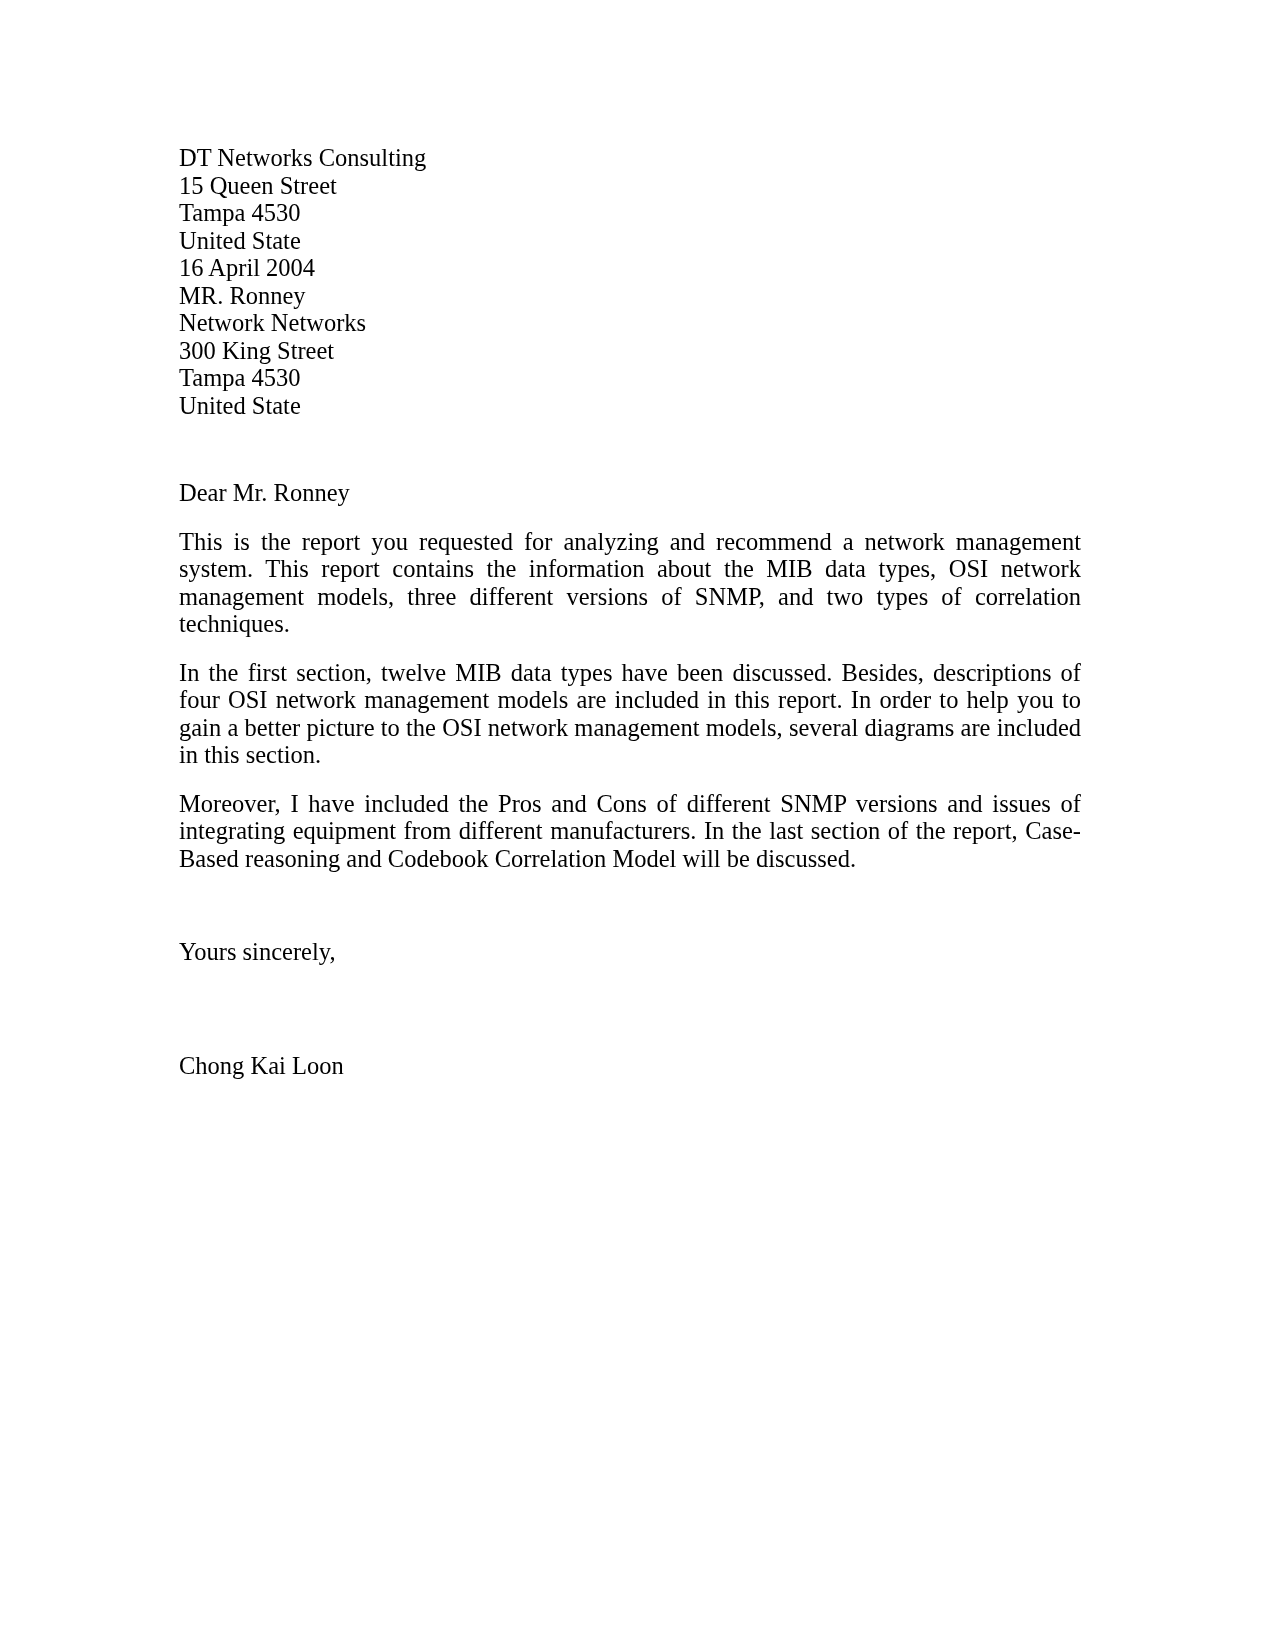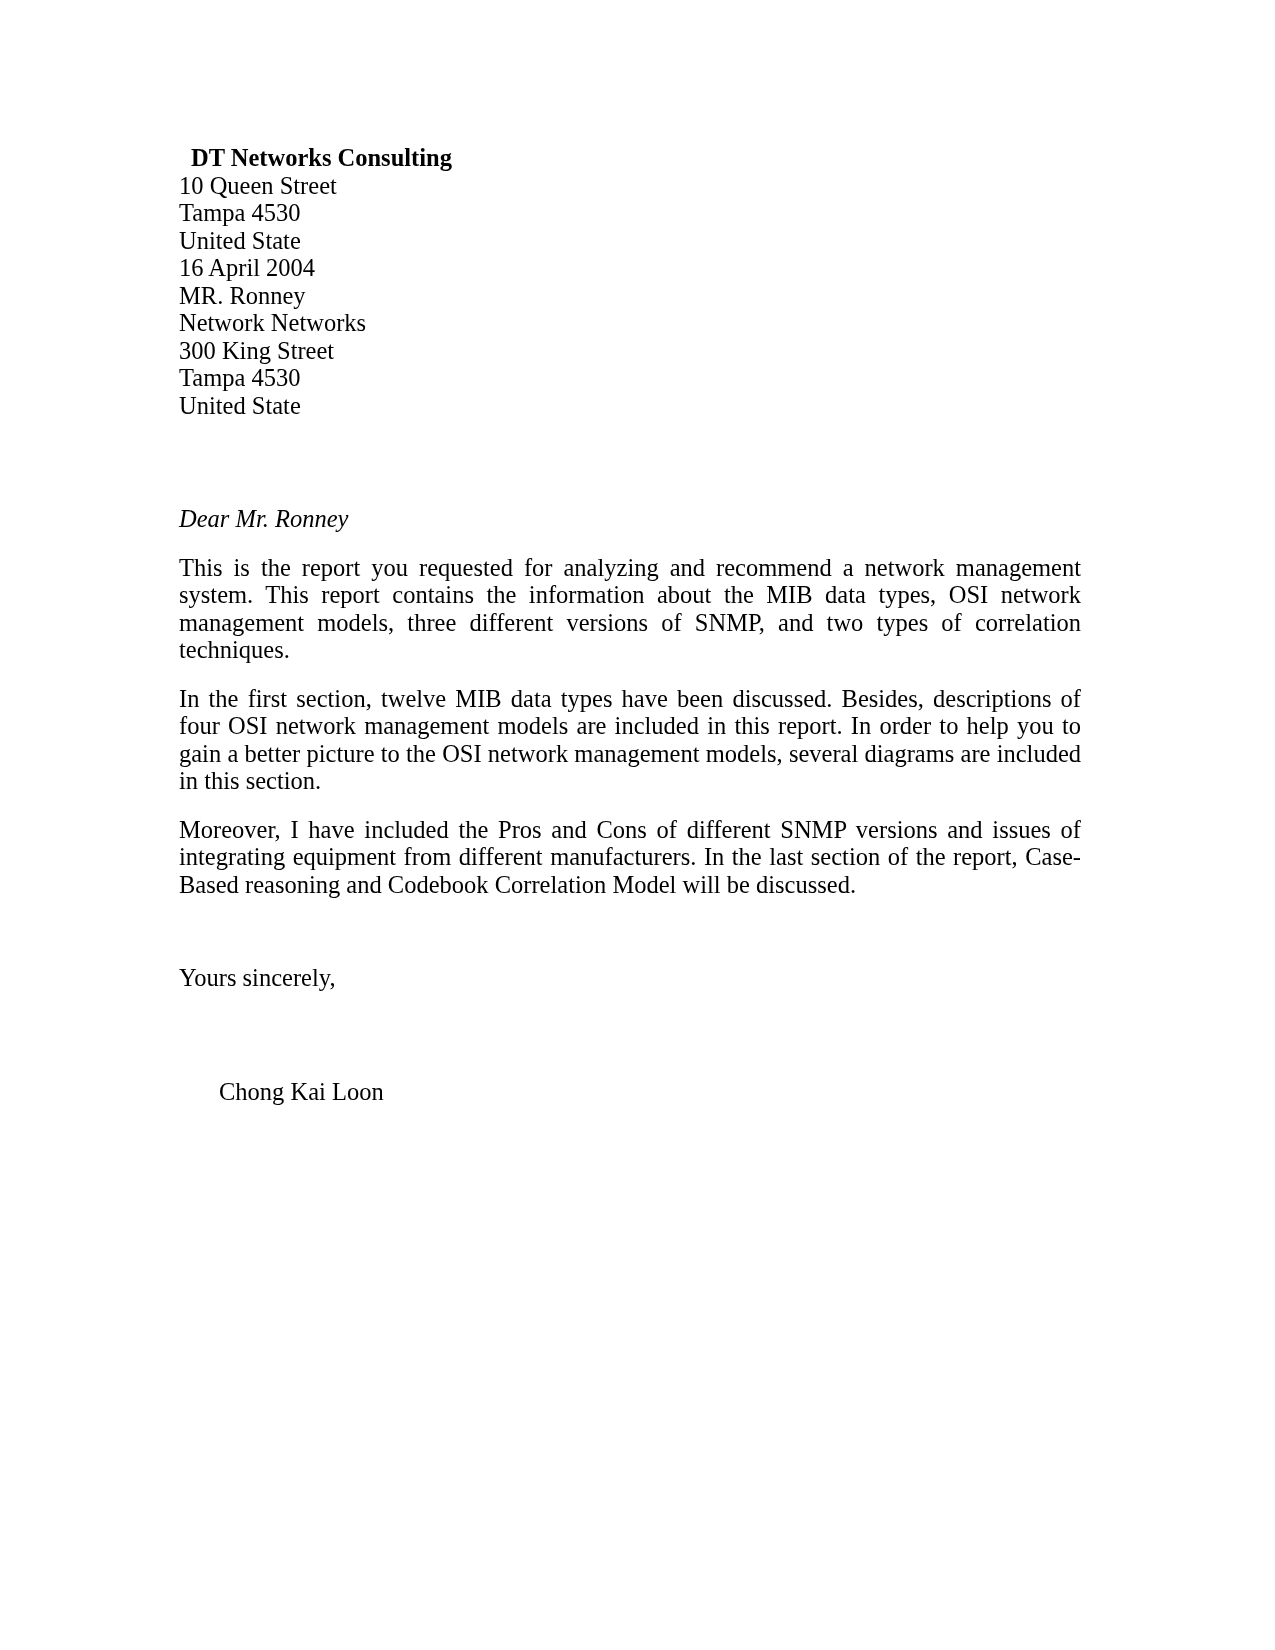--- a/index.html
+++ b/index.html
@@ -18,42 +18,41 @@
   }
   .content {
     position: absolute;
     left: 179px;
     top: 144px;
     width: 902px;
     font-size: 24.5px;
     line-height: 27.5px;
   }
   .sender-company {
-    font-weight: bold;
-    margin-left: 12px;
+    font-weight: normal;
   }
   .block { margin: 0; }
   .recipient { }
-  .salutation { margin-top: 86px; font-style: italic; }
+  .salutation { margin-top: 60px; }
   p.body-para {
     margin: 21px 0 0 0;
     text-align: justify;
   }
   .closing { margin-top: 66px; }
-  .signature { margin-top: 86px; margin-left: 40px; }
+  .signature { margin-top: 86px; }
 </style>
 </head>
 <body>
 
 <div class="page">
   <div class="content">
 
     <div class="block sender">
       <div class="sender-company">DT Networks Consulting</div>
-      <div>10 Queen Street</div>
+      <div>15 Queen Street</div>
       <div>Tampa 4530</div>
       <div>United State</div>
       <div>16 April 2004</div>
     </div>
 
     <div class="block recipient">
       <div>MR. Ronney</div>
       <div>Network Networks</div>
       <div>300 King Street</div>
       <div>Tampa 4530</div>

